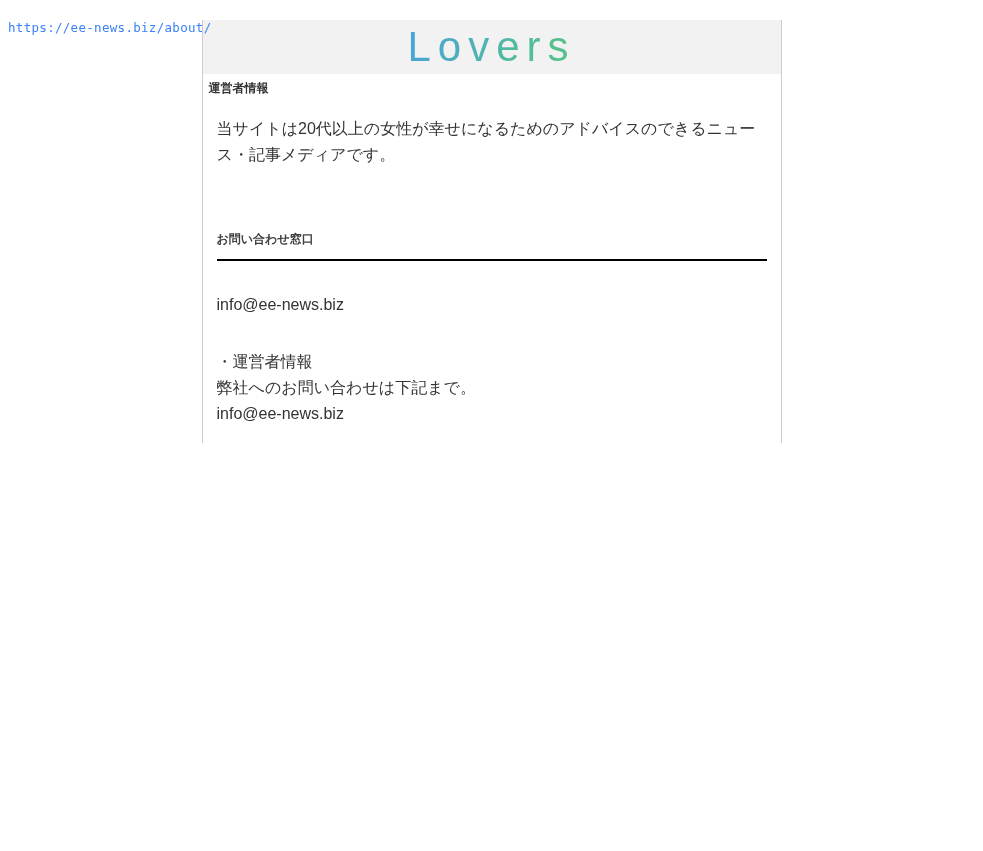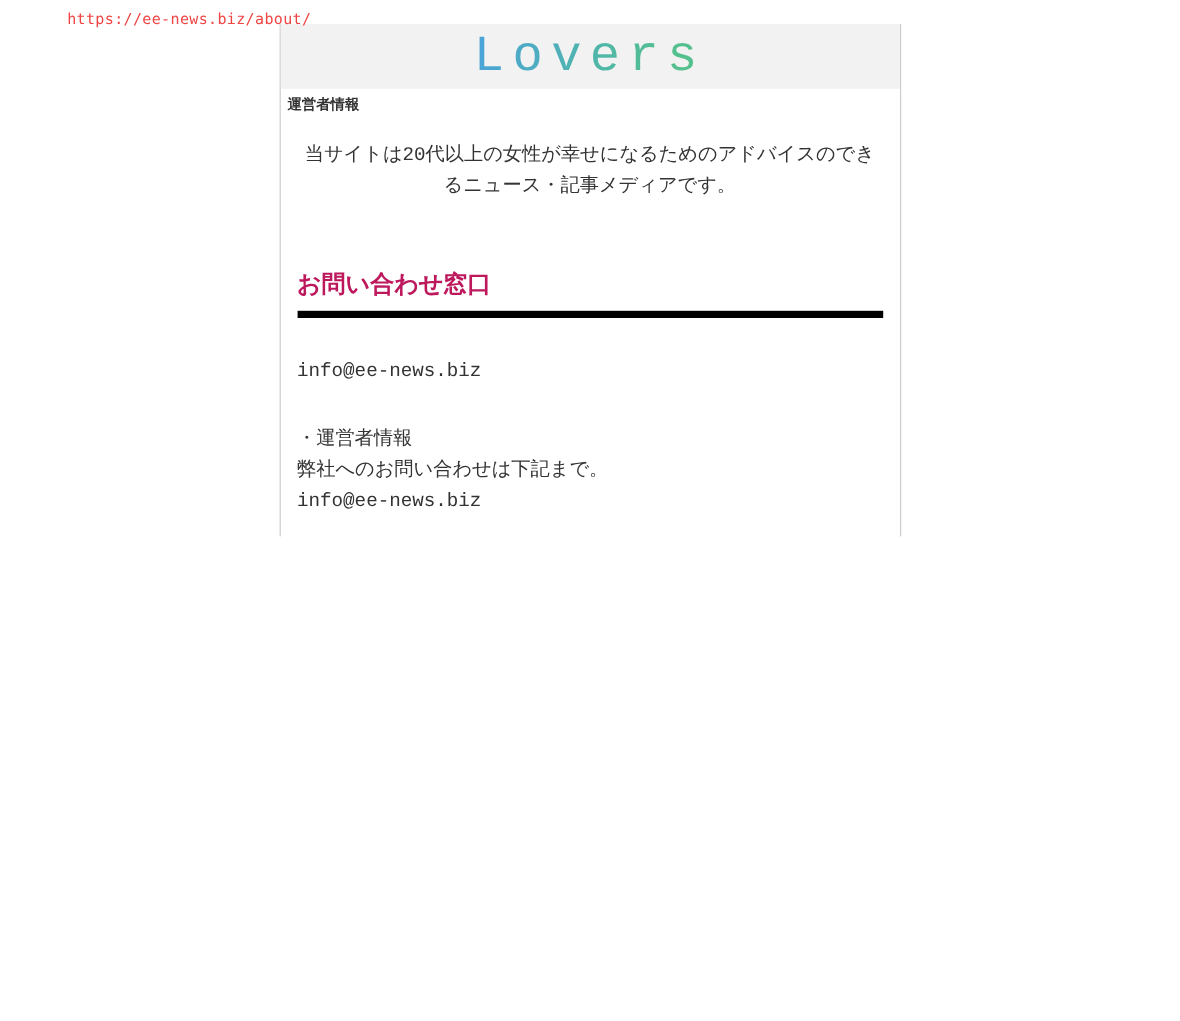--- a/index.html
+++ b/index.html
@@ -12,37 +12,35 @@
   body {
     position: relative;
     width: 983px;
     height: 851px;
     overflow: hidden;
   }
 
   
   .url-text {
     position: absolute;
-    top: 8px;
+    top: 20px;
     left: 8px;
     font-family: "DejaVu Sans Mono", "Liberation Mono", monospace;
     font-size: 12.5px;
-    color: #ef4444;
+    color: #3b82f6;
     letter-spacing: 0.3px;
-    margin-left: 48px;
   }
 
   
   .page {
-    width: 518px;
+    width: 580px;
     margin: 20px auto 0;
     border-left: 1px solid #cccccc;
     border-right: 1px solid #cccccc;
     background: #ffffff;
-    font-family: Liberation Mono, monospace;
   }
 
   .site-header {
     height: 54px;
     background: #f2f2f2;
     text-align: center;
     overflow: hidden;
   }
   .logo {
     display: inline-block;
@@ -74,28 +72,28 @@
     color: #333333;
   }
   .article p {
     margin: 0;
     font-size: 16px;
     line-height: 26px;
     color: #333333;
   }
   .section-heading {
     margin: 0;
-    font-size: 20px;
+    font-size: 12px;
     line-height: 28px;
     font-weight: bold;
-    color: #be185d;
+    color: #404040;
     padding-bottom: 6px;
-    border-bottom: 6px solid #000000;
+    border-bottom: 2px solid #000000;
   }
-  .mt-intro1   { margin-top: 17px !important; text-align: center; }
+  .mt-intro1   { margin-top: 17px !important; }
   .mt-intro2   { margin-top: 30px !important; }
   .mt-contact  { margin-top: 57px; }
   .mt-email    { margin-top: 31px !important; }
   .mt-operate  { margin-top: 41px; }
   .mt-team     { margin-top: 31px !important; }
   .mt-business { margin-top: 29px !important; }
   .mt-inquiry  { margin-top: 31px !important; }
 
   .site-footer {
     height: 82px;

